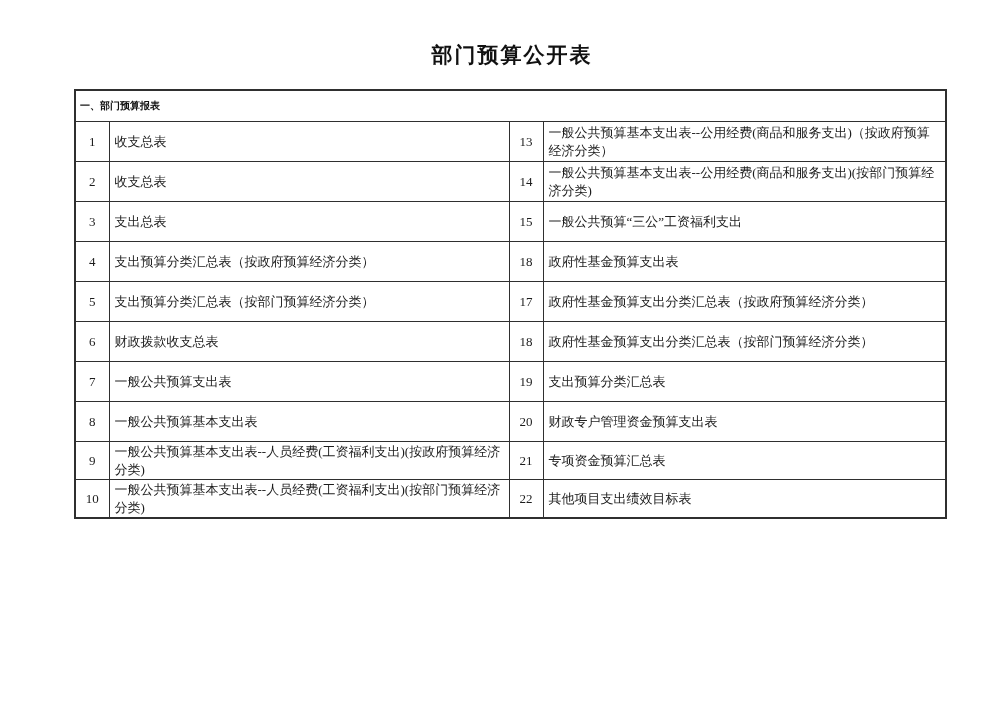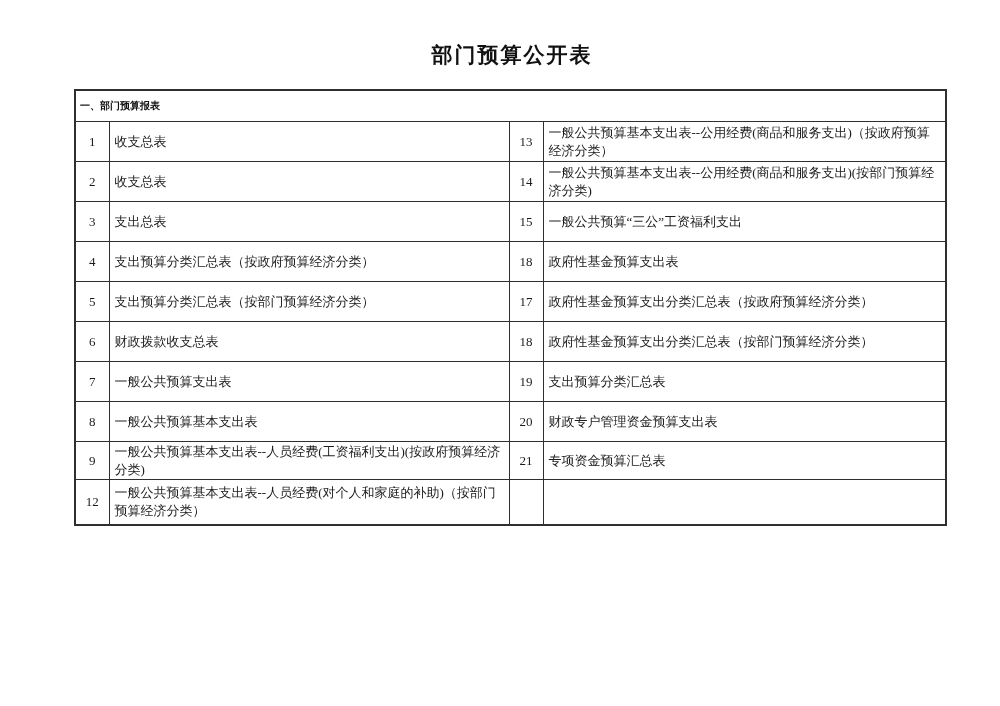--- a/index.html
+++ b/index.html
@@ -134,22 +134,22 @@
         <td class="name-cell">一般公共预算基本支出表</td>
         <td class="num-cell">20</td>
         <td class="name-cell">财政专户管理资金预算支出表</td>
       </tr>
       <tr class="row-mid">
         <td class="num-cell">9</td>
         <td class="name-cell">一般公共预算基本支出表--人员经费(工资福利支出)(按政府预算经济分类)</td>
         <td class="num-cell">21</td>
         <td class="name-cell">专项资金预算汇总表</td>
       </tr>
-      <tr class="row-last">
-        <td class="num-cell">12</td>
-        <td class="name-cell">一般公共预算基本支出表--人员经费(对个人和家庭的补助)（按部门预算经济分类）</td>
-        <td class="num-cell"></td>
-        <td class="name-cell"></td>
+      <tr class="row-mid">
+        <td class="num-cell">10</td>
+        <td class="name-cell">一般公共预算基本支出表--人员经费(工资福利支出)(按部门预算经济分类)</td>
+        <td class="num-cell">22</td>
+        <td class="name-cell">其他项目支出绩效目标表</td>
       </tr>
     </tbody>
   </table>
 
 </div>
 
 </body></html>

